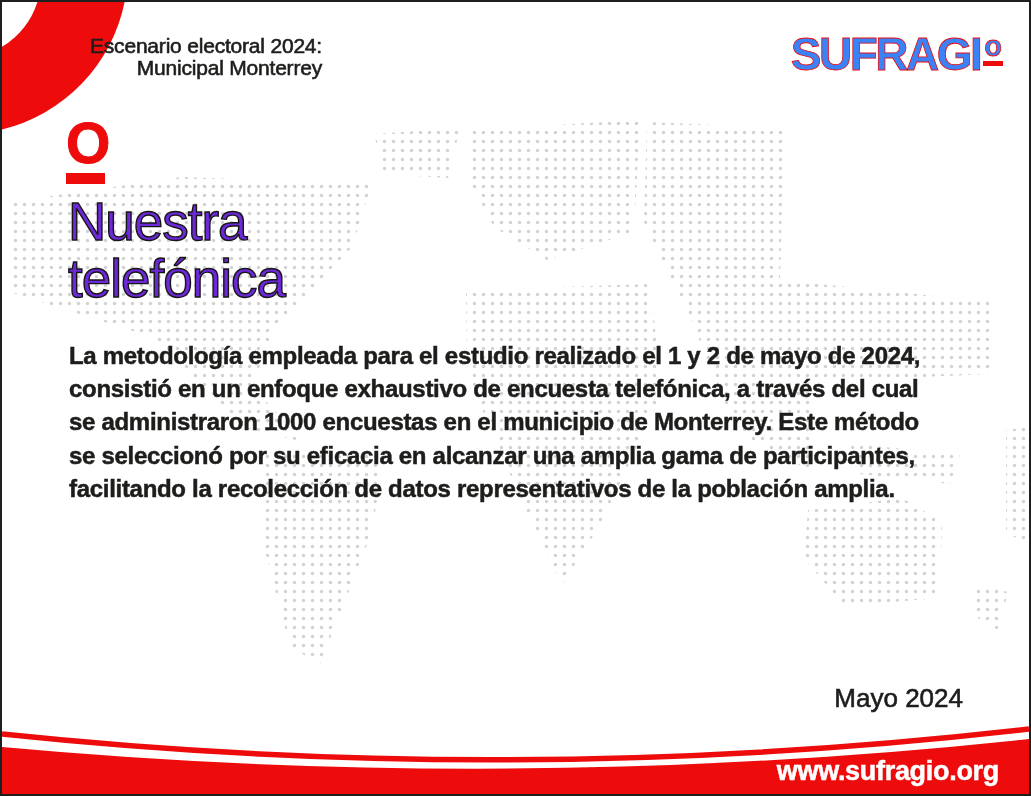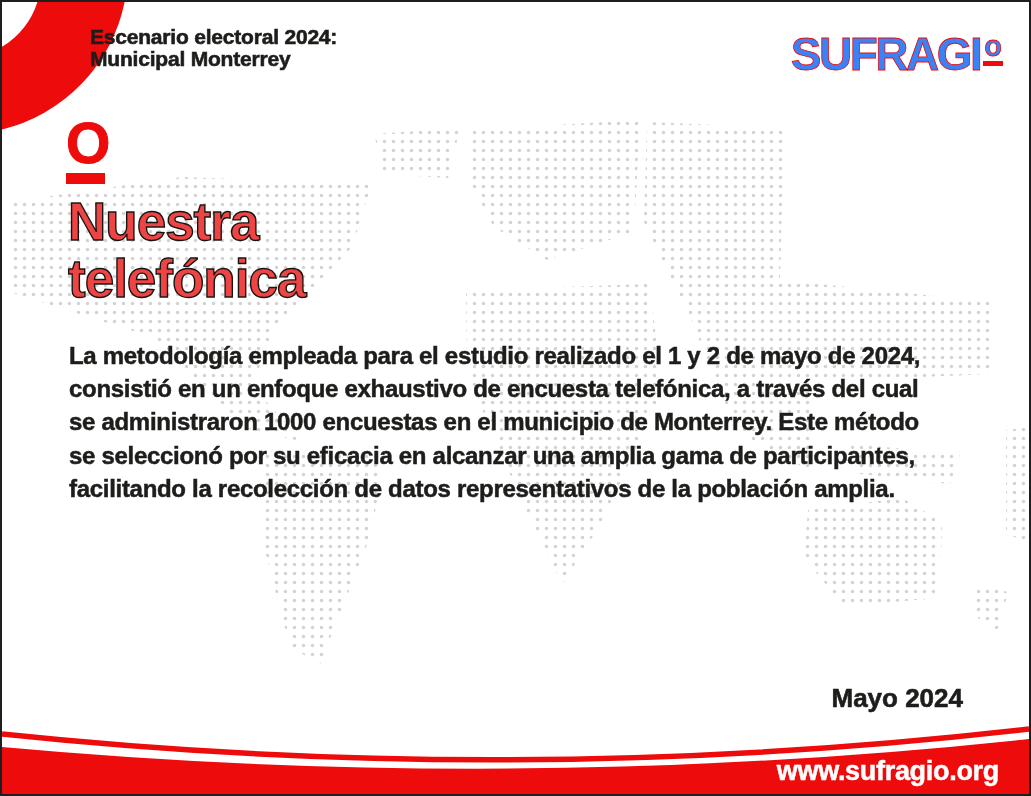--- a/index.html
+++ b/index.html
@@ -12,23 +12,24 @@
     overflow:hidden;
     font-family:"Liberation Sans", sans-serif;
     color:#1d1d1b;
   }
   svg.layer { position:absolute; display:block; }
   #map-svg { left:0; top:0; width:1027px; height:792px; }
   #corner-svg { left:-2px; top:-2px; width:140px; height:200px; }
   #band-svg { left:0; bottom:0; width:1027px; height:96px; }
 
   .kicker {
-    position:absolute; left:88px; top:24px;
-    font-size:21px; font-weight:700; line-height:22px;
+    position:absolute; left:88px; top:33px;
+    font-size:21px; font-weight:400; line-height:22px;
     letter-spacing:-0.2px;
+    text-align:right;
     -webkit-text-stroke:0.6px #1d1d1b;
   }
   .logo {
     position:absolute; right:26px; top:30px;
     color:#3b82f6; font-weight:700;
     font-size:46px; line-height:44px; letter-spacing:-2.5px;
     -webkit-text-stroke:0.8px #ed0b0b;
     white-space:nowrap;
   }
   .logo .ordinal {
@@ -45,35 +46,35 @@
   }
   .section-marker .glyph {
     font-size:57px; font-weight:700; line-height:54px;
     -webkit-text-stroke:1px #ed0b0b;
   }
   .section-marker .bar {
     width:39px; height:11px; background:#ed0b0b; margin-top:3px;
   }
   .title {
     position:absolute; left:66px; top:191px;
-    font-size:53px; font-weight:700; line-height:57px;
+    font-size:53px; font-weight:400; line-height:57px;
     letter-spacing:-1px;
     -webkit-text-stroke:1.4px #151513;
-    color:#ef4444;
+    color:#6d28d9;
   }
   .body-text {
     position:absolute; left:67px; top:337px;
     font-size:24px; font-weight:700; line-height:33.2px;
     letter-spacing:-0.3px;
     -webkit-text-stroke:0.5px #1d1d1b;
     white-space:nowrap;
   }
   .date-label {
     position:absolute; right:66px; top:681px;
-    font-size:26px; font-weight:700;
+    font-size:26px; font-weight:400;
     -webkit-text-stroke:0.6px #1d1d1b;
   }
   .website {
     position:absolute; right:30px; bottom:7px;
     color:#ffffff; font-size:27px; font-weight:700;
     letter-spacing:-0.3px;
     -webkit-text-stroke:0.5px #ffffff;
     z-index:5;
     margin-top:15px;
   }

